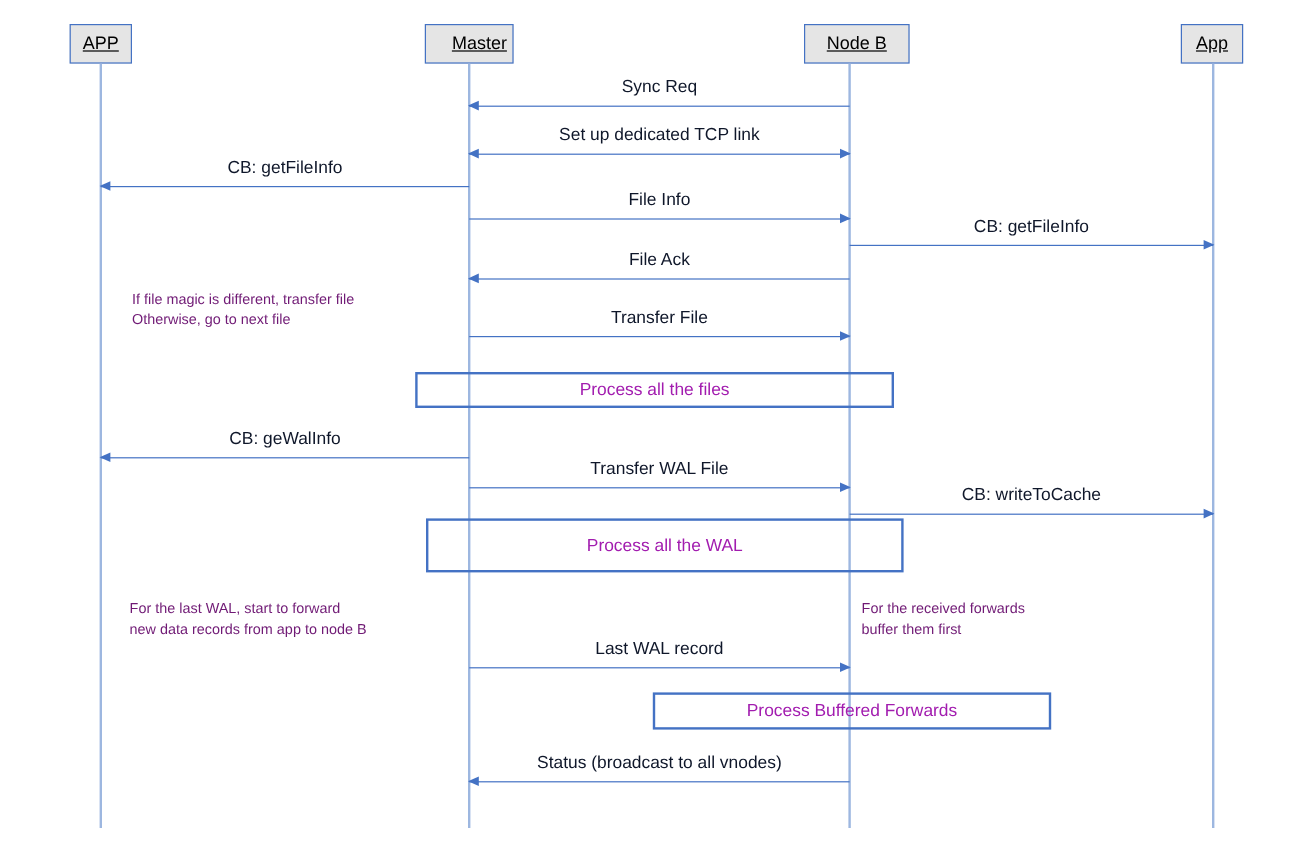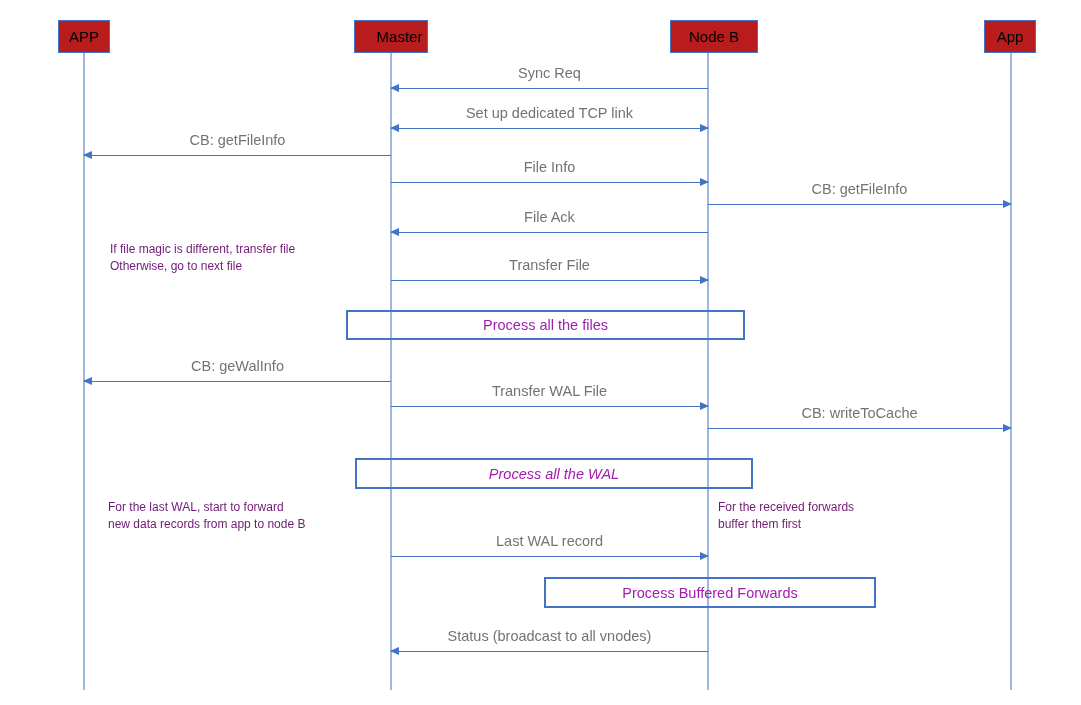--- a/index.html
+++ b/index.html
@@ -16,28 +16,29 @@
     width: 1081px;
     height: 705px;
     background: #ffffff;
     overflow: hidden;
   }
   
   .participant {
     position: absolute;
     box-sizing: border-box;
     border: 1.5px solid #4472C4;
-    background: #b91c1c;
+    background: #e5e5e5;
     display: flex;
     align-items: center;
     justify-content: center;
     font-size: 15px;
     line-height: 1;
     color: #000;
     white-space: nowrap;
+    text-decoration: underline;
   }
   
   .lifeline {
     position: absolute;
     width: 2px;
     background: #9DB7E0;
   }
   
   .msg {
     position: absolute;
@@ -68,21 +69,21 @@
     border-right: 9px solid #4472C4;
   }
   .msg .label {
     position: absolute;
     left: 0;
     width: 100%;
     bottom: 6px;
     text-align: center;
     font-size: 14.5px;
     line-height: 1.15;
-    color: #737373;
+    color: #0f172a;
     white-space: nowrap;
   }
   
   .process-box {
     position: absolute;
     box-sizing: border-box;
     border: 2px solid #4472C4;
     background: transparent;
     display: flex;
     align-items: center;
@@ -179,21 +180,21 @@
       </div>
       <div class="msg" style="left: 391px; top: 651px; width: 317px;">
         <div class="line"></div>
         <div class="head left"></div>
         <div class="label">Status (broadcast to all vnodes)</div>
       </div>
     </div>
 
   <div id="process-boxes">
       <div class="process-box" style="left: 346px; top: 310px; width: 399px; height: 30px;">Process all the files</div>
-      <div class="process-box" style="left: 355px; top: 458px; width: 398px; height: 31px; font-style: italic;">Process all the WAL</div>
+      <div class="process-box" style="left: 355px; top: 432px; width: 398px; height: 45px;">Process all the WAL</div>
       <div class="process-box" style="left: 544px; top: 577px; width: 332px; height: 31px;">Process Buffered Forwards</div>
     </div>
 
   <div id="notes">
       <div class="note left-align" style="left: 110px; top: 241px; width: 265px;">If file magic is different, transfer file
 Otherwise, go to next file</div>
       <div class="note left-align" style="left: 108px; top: 499px; width: 270px;">For the last WAL, start to forward
 new data records from app to node B</div>
       <div class="note left-align" style="left: 718px; top: 499px; width: 220px;">For the received forwards
 buffer them first</div>

